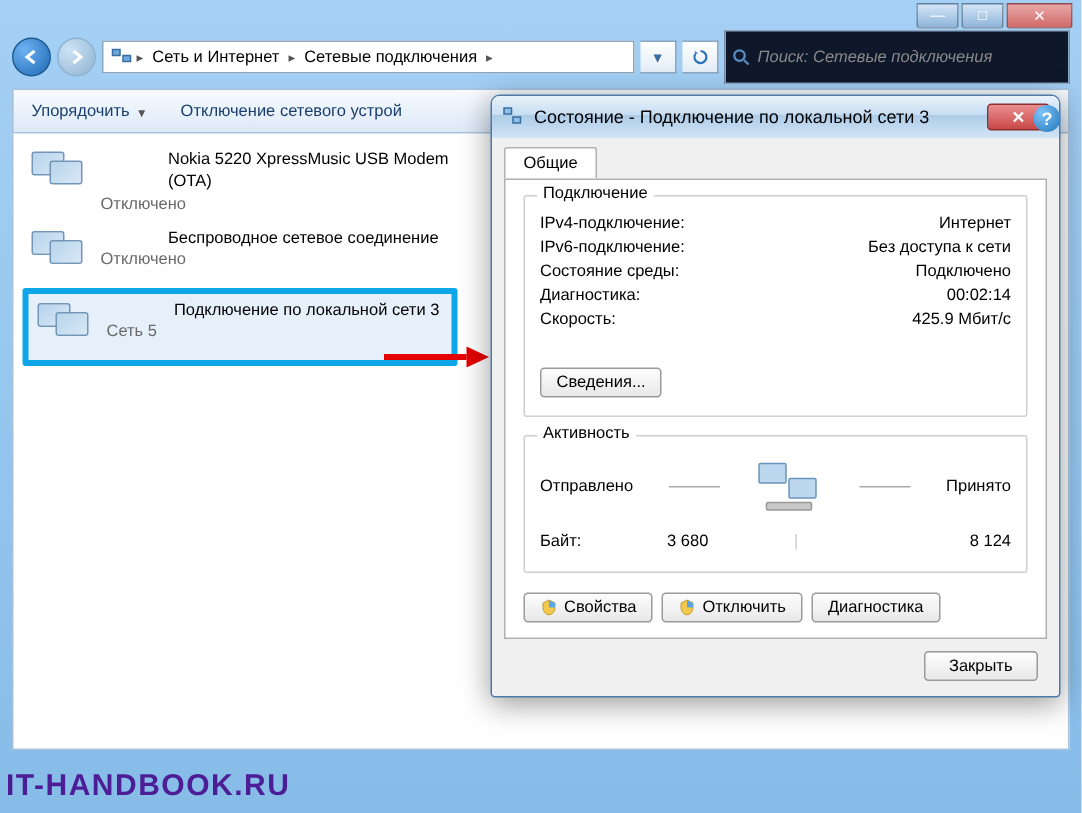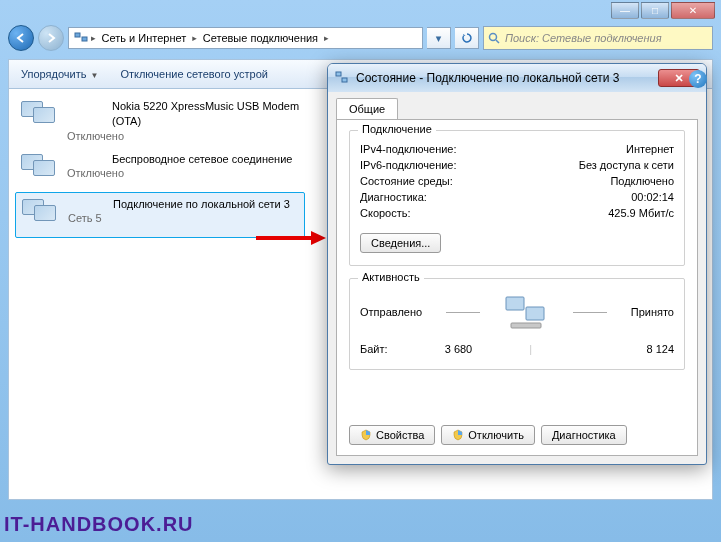--- a/index.html
+++ b/index.html
@@ -15,33 +15,33 @@
 
 
 .addr-bar { height: 30px; margin: 0 8px; display: flex; align-items: center; gap: 4px; }
 .nav-btn { width: 26px; height: 26px; border-radius: 50%; background: radial-gradient(circle at 30% 30%, #6db3f2, #1e69b3); border: 1px solid #1e5a8e; display: flex; align-items: center; justify-content: center; color: #fff; font-size: 14px; cursor: pointer; }
 .nav-btn.fwd { background: radial-gradient(circle at 30% 30%, #cde4f5, #8eb2d0); border-color: #8eb2d0; }
 .addr-path { flex: 1; height: 22px; background: #fff; border: 1px solid #8ba6c1; display: flex; align-items: center; padding: 0 4px; font-size: 11px; color: #000; gap: 2px; }
 .addr-seg { padding: 0 4px; display: flex; align-items: center; gap: 4px; }
 .addr-arrow { color: #555; font-size: 9px; }
 .addr-icon { width: 16px; height: 16px; display: flex; }
 .refresh-btn { width: 24px; height: 22px; background: linear-gradient(to bottom, #fefefe, #e3edf7); border: 1px solid #8ba6c1; border-left: none; display: flex; align-items: center; justify-content: center; font-size: 11px; color: #3a6da0; cursor: pointer; }
-.search-box { width: 230px; height: 24px; background: #fef9c3; border: 1px solid #8ba6c1; display: flex; align-items: center; padding: 0 4px; font-size: 11px; color: #888; font-style: italic; gap: 4px; }
+.search-box { width: 230px; height: 36px; background: #0f172a; border: 1px solid #8ba6c1; display: flex; align-items: center; padding: 0 4px; font-size: 11px; color: #888; font-style: italic; gap: 4px; }
 
 
 .toolbar { height: 30px; margin: 6px 8px 0; background: linear-gradient(to bottom, #f7fbff, #dde9f7); border: 1px solid #a9c3dc; display: flex; align-items: center; padding: 0 6px; font-size: 11px; gap: 10px; }
 .tb-btn { display: flex; align-items: flex-end; gap: 4px; color: #1a3e6c; cursor: pointer; padding: 2px 6px; }
 .tb-btn .caret { font-size: 8px; color: #555; }
 .tb-right { margin-left: auto; display: flex; gap: 6px; }
 .tb-ic { width: 18px; height: 18px; border-radius: 2px; display: flex; align-items: center; justify-content: center; font-size: 11px; }
 
 
 .content { position: absolute; top: 89px; left: 8px; right: 8px; bottom: 42px; background: #fff; border: 1px solid #a9c3dc; border-top: none; padding: 6px; }
 .conn-item { display: flex; align-items: flex-start; gap: 8px; padding: 4px; width: 290px; }
-.conn-item.selected { background: #e5f0fb; border: 1px solid #0ea5e9; border-radius: 2px; }
+.conn-item.selected { background: #e5f0fb; border: 4px solid #0ea5e9; border-radius: 2px; }
 .conn-icon { width: 40px; height: 36px; position: relative; flex-shrink: 0; }
 .monitor { position: absolute; width: 22px; height: 16px; background: linear-gradient(135deg, #b8d4ec, #d8e8f5); border: 1px solid #7296b8; border-radius: 2px; }
 .m1 { top: 2px; left: 2px; }
 .m2 { top: 8px; left: 14px; }
 .conn-text { font-size: 11px; line-height: 1.35; }
 .conn-name { color: #000; margin-left: 45px; }
 .conn-sub { color: #6a6a6a; }
 
 
 .red-arrow { position: absolute; top: 231px; left: 256px; width: 70px; height: 14px; z-index: 5; }
@@ -218,21 +218,21 @@
           <span class="v">Подключено</span>
         </div>
       <div class="kv">
           <span class="k">Диагностика:</span>
           <span class="v">00:02:14</span>
         </div>
       <div class="kv">
           <span class="k">Скорость:</span>
           <span class="v">425.9 Мбит/с</span>
         </div>
-      <div style="margin-top:12px"><button class="btn">Сведения...</button></div>
+      <div style="margin-top:24px"><button class="btn">Сведения...</button></div>
     </div>
 
     <div class="fieldset">
       <div class="fs-legend">Активность</div>
       <div class="activity-row">
         <span class="act-lbl">Отправлено</span>
         <div class="act-sep"></div>
         <div class="act-mid">
           <svg class="act-mon" width="46" height="38">
               <rect x="3" y="4" width="18" height="13" rx="1" fill="#bcd7ee" stroke="#6a94bc"></rect>
@@ -263,13 +263,16 @@
         <svg class="shield" width="12" height="12">
             <path d="M6 1 L10 3 L10 6 Q10 10 6 11 Q2 10 2 6 L2 3 Z" fill="#f2c94c" stroke="#b8860b" stroke-width="0.5"></path>
             <path d="M6 1 L10 3 L10 6 L6 6 Z" fill="#5aa6e8"></path>
           </svg>
         <span>Отключить</span>
       </button>
       <button class="btn">Диагностика</button>
     </div>
   </div>
 
+  <div class="close-row">
+    <button class="btn" style="padding:3px 16px">Закрыть</button>
+  </div>
 </div>
 
 </body></html>

